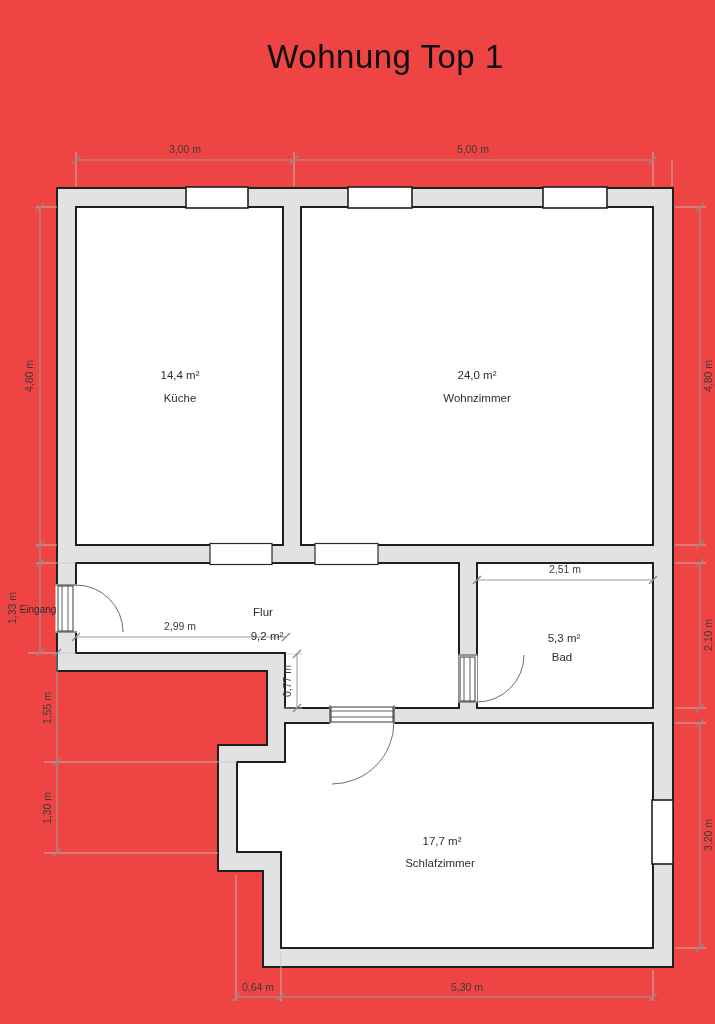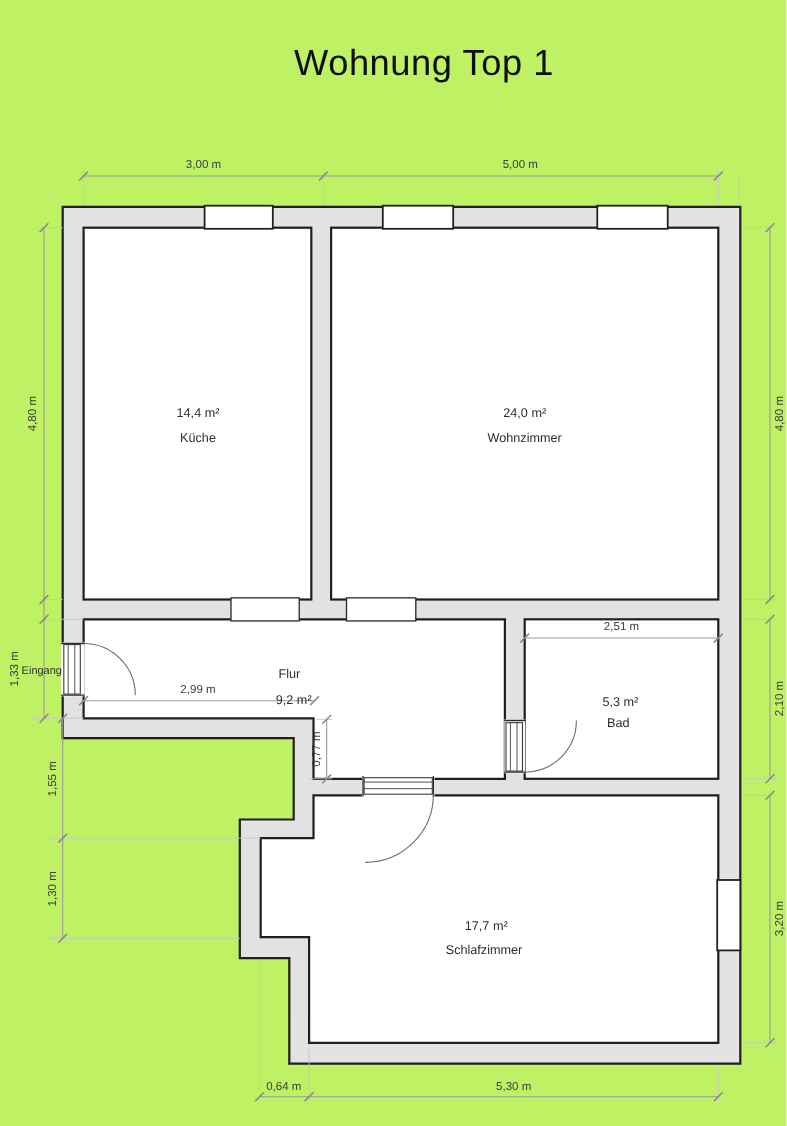--- a/index.html
+++ b/index.html
@@ -1,17 +1,17 @@
 <!DOCTYPE html>
 <html><head>
 <meta charset="utf-8">
 <style>
   html,body { margin:0; padding:0; background:#ffffff; }
   #stage {
-    position:relative; width:715px; height:1024px; background:#bef264;
+    position:relative; width:715px; height:1024px; background:#ef4444;
     font-family:"Liberation Sans", sans-serif; overflow:hidden;
   }
   #plan-title {
     position:absolute; top:38px; left:0; width:715px;
     text-align:center; transform:translateX(28px);
     font-size:33px; color:#0f0f0f; letter-spacing:0.5px;
   }
   svg text { text-anchor:middle; }
   .wall-sil { fill:#e2e2e2; stroke:#1f1f1f; stroke-width:2; }
   .room     { fill:#ffffff; stroke:#1f1f1f; stroke-width:2; }

